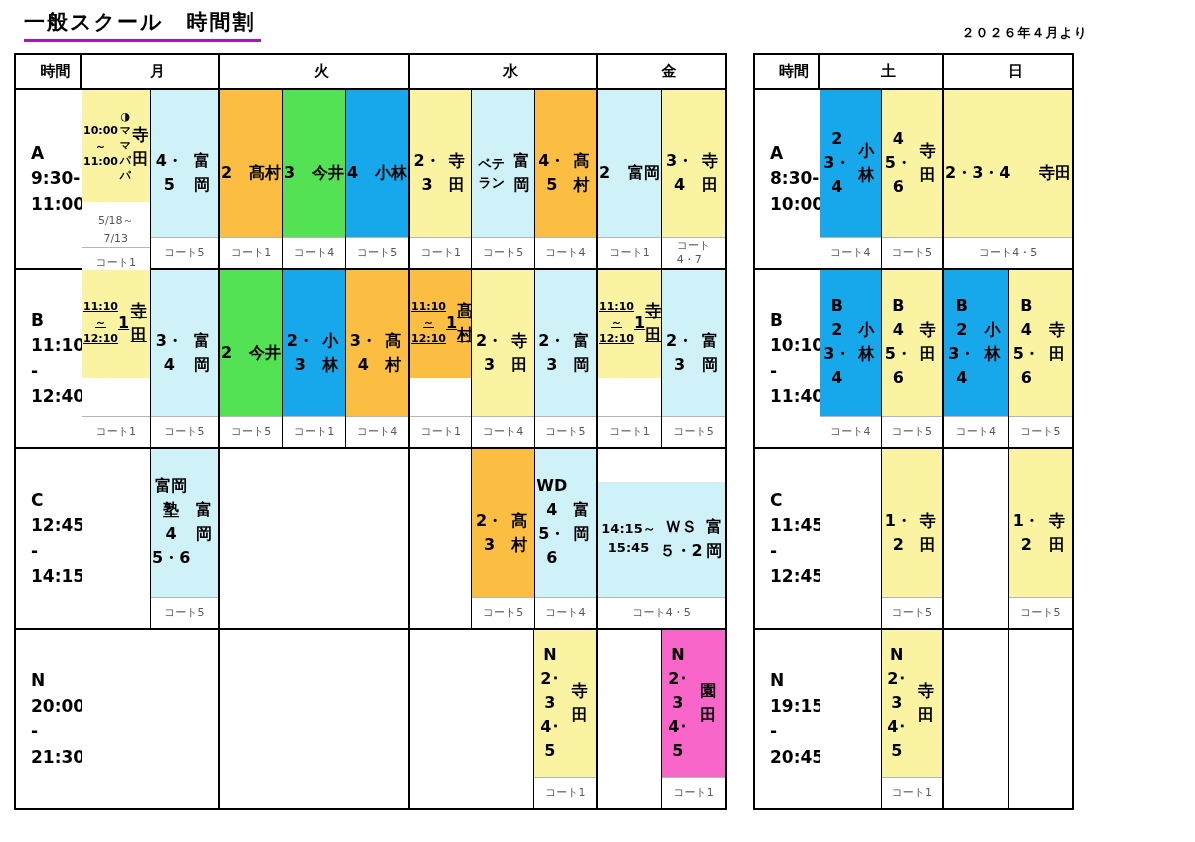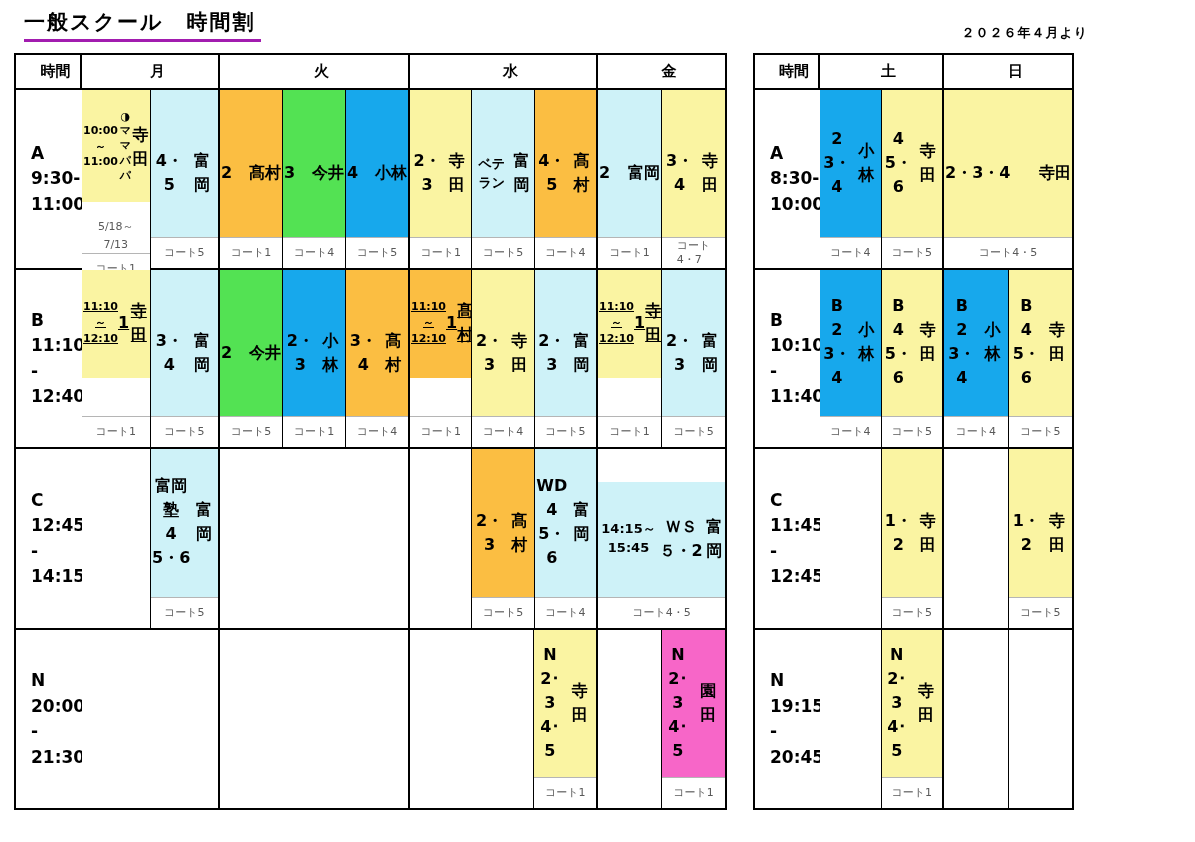--- a/index.html
+++ b/index.html
@@ -46,21 +46,21 @@
   .lv, .tch { font-size: 16px; font-weight: bold; white-space: pre-line; line-height: 1.5; }
   .lv.sm { font-size: 13px; }
   .tm { font-size: 11px; font-weight: bold; white-space: pre-line; line-height: 1.45; }
   .tm.md { font-size: 13px; }
   .tag { font-size: 11px; font-weight: bold; }
   .court {
     flex: none; height: 31px; border-top: 1px solid #b5b5b5; background: #fff;
     display: flex; align-items: center; justify-content: center;
     font-size: 11px; color: #595959; white-space: pre-line; line-height: 1.25;
   }
-  .note { flex: 1; padding-top: 16px; color: #595959; font-size: 11px; white-space: pre-line; text-align: center; line-height: 1.6; background: #fff; }
+  .note { flex: 1; padding-top: 10px; color: #595959; font-size: 11px; white-space: pre-line; text-align: center; line-height: 1.6; background: #fff; }
   .sp { flex: 1; background: #fff; }
   .sp33 { flex: none; height: 33px; background: #fff; }
   .bg-yellow { background: #FAF4A2; }
   .bg-cyan   { background: #CEF2F8; }
   .bg-orange { background: #FBBE42; }
   .bg-green  { background: #53E253; }
   .bg-blue   { background: #17A8EC; }
   .bg-pink   { background: #F766C8; }
 </style>
 </head>

